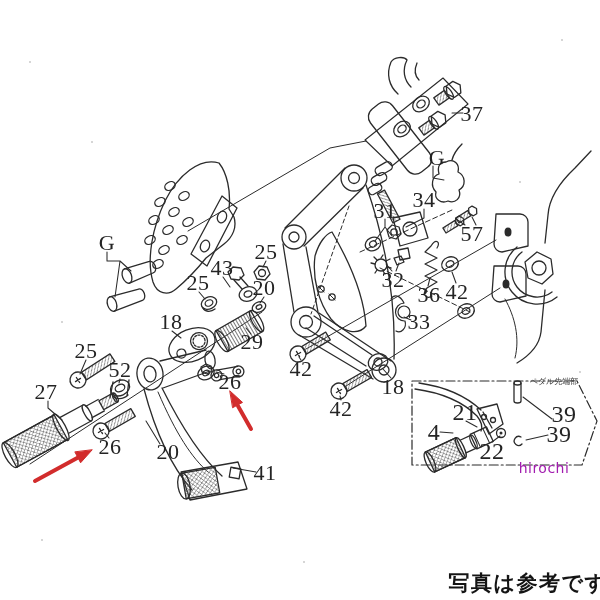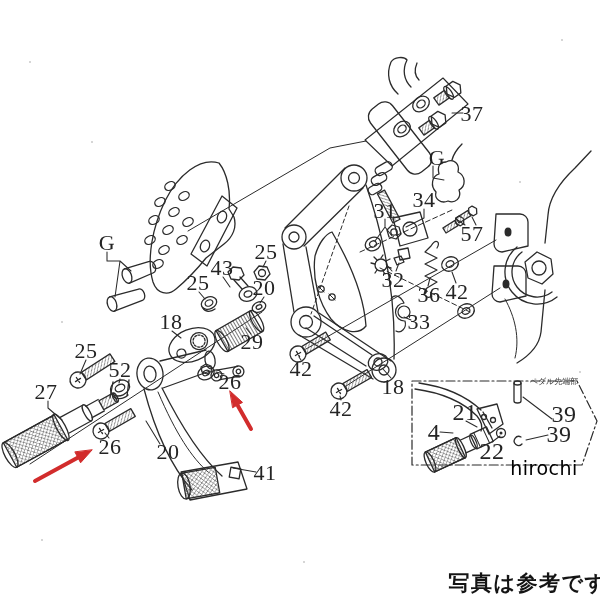--- a/index.html
+++ b/index.html
@@ -4,21 +4,21 @@
 <style>
   html,body{margin:0;padding:0;background:#ffffff}
   .stage{position:relative;width:600px;height:600px;background:#ffffff;overflow:hidden;
          font-family:"Liberation Serif","DejaVu Serif",serif}
   .stage svg{position:absolute;left:0;top:0}
   .lbl{position:absolute;transform:translate(-50%,-50%);font-size:22px;color:#242424;
        letter-spacing:.5px;line-height:1;white-space:nowrap}
   .lbl.s{font-size:24px}
   .note{position:absolute;transform:translate(-50%,-50%);font-size:8px;color:#3a3a3a;
         font-family:"DejaVu Sans",sans-serif;white-space:nowrap}
-  .wm{position:absolute;transform:translate(-50%,-50%);font-size:19px;color:#000000;
+  .wm{position:absolute;transform:translate(-50%,-50%);font-size:14px;color:#a21caf;
       font-family:"DejaVu Sans",sans-serif;letter-spacing:.5px}
   .caption{position:absolute;transform:translate(-50%,-50%);font-size:21px;font-weight:600;
            color:#141414;font-family:"Liberation Sans","DejaVu Sans",sans-serif;letter-spacing:1.5px;white-space:nowrap}
 </style>
 </head>
 <body>
 
 <div class="stage">
 
 <svg width="600" height="600" viewBox="0 0 600 600">

